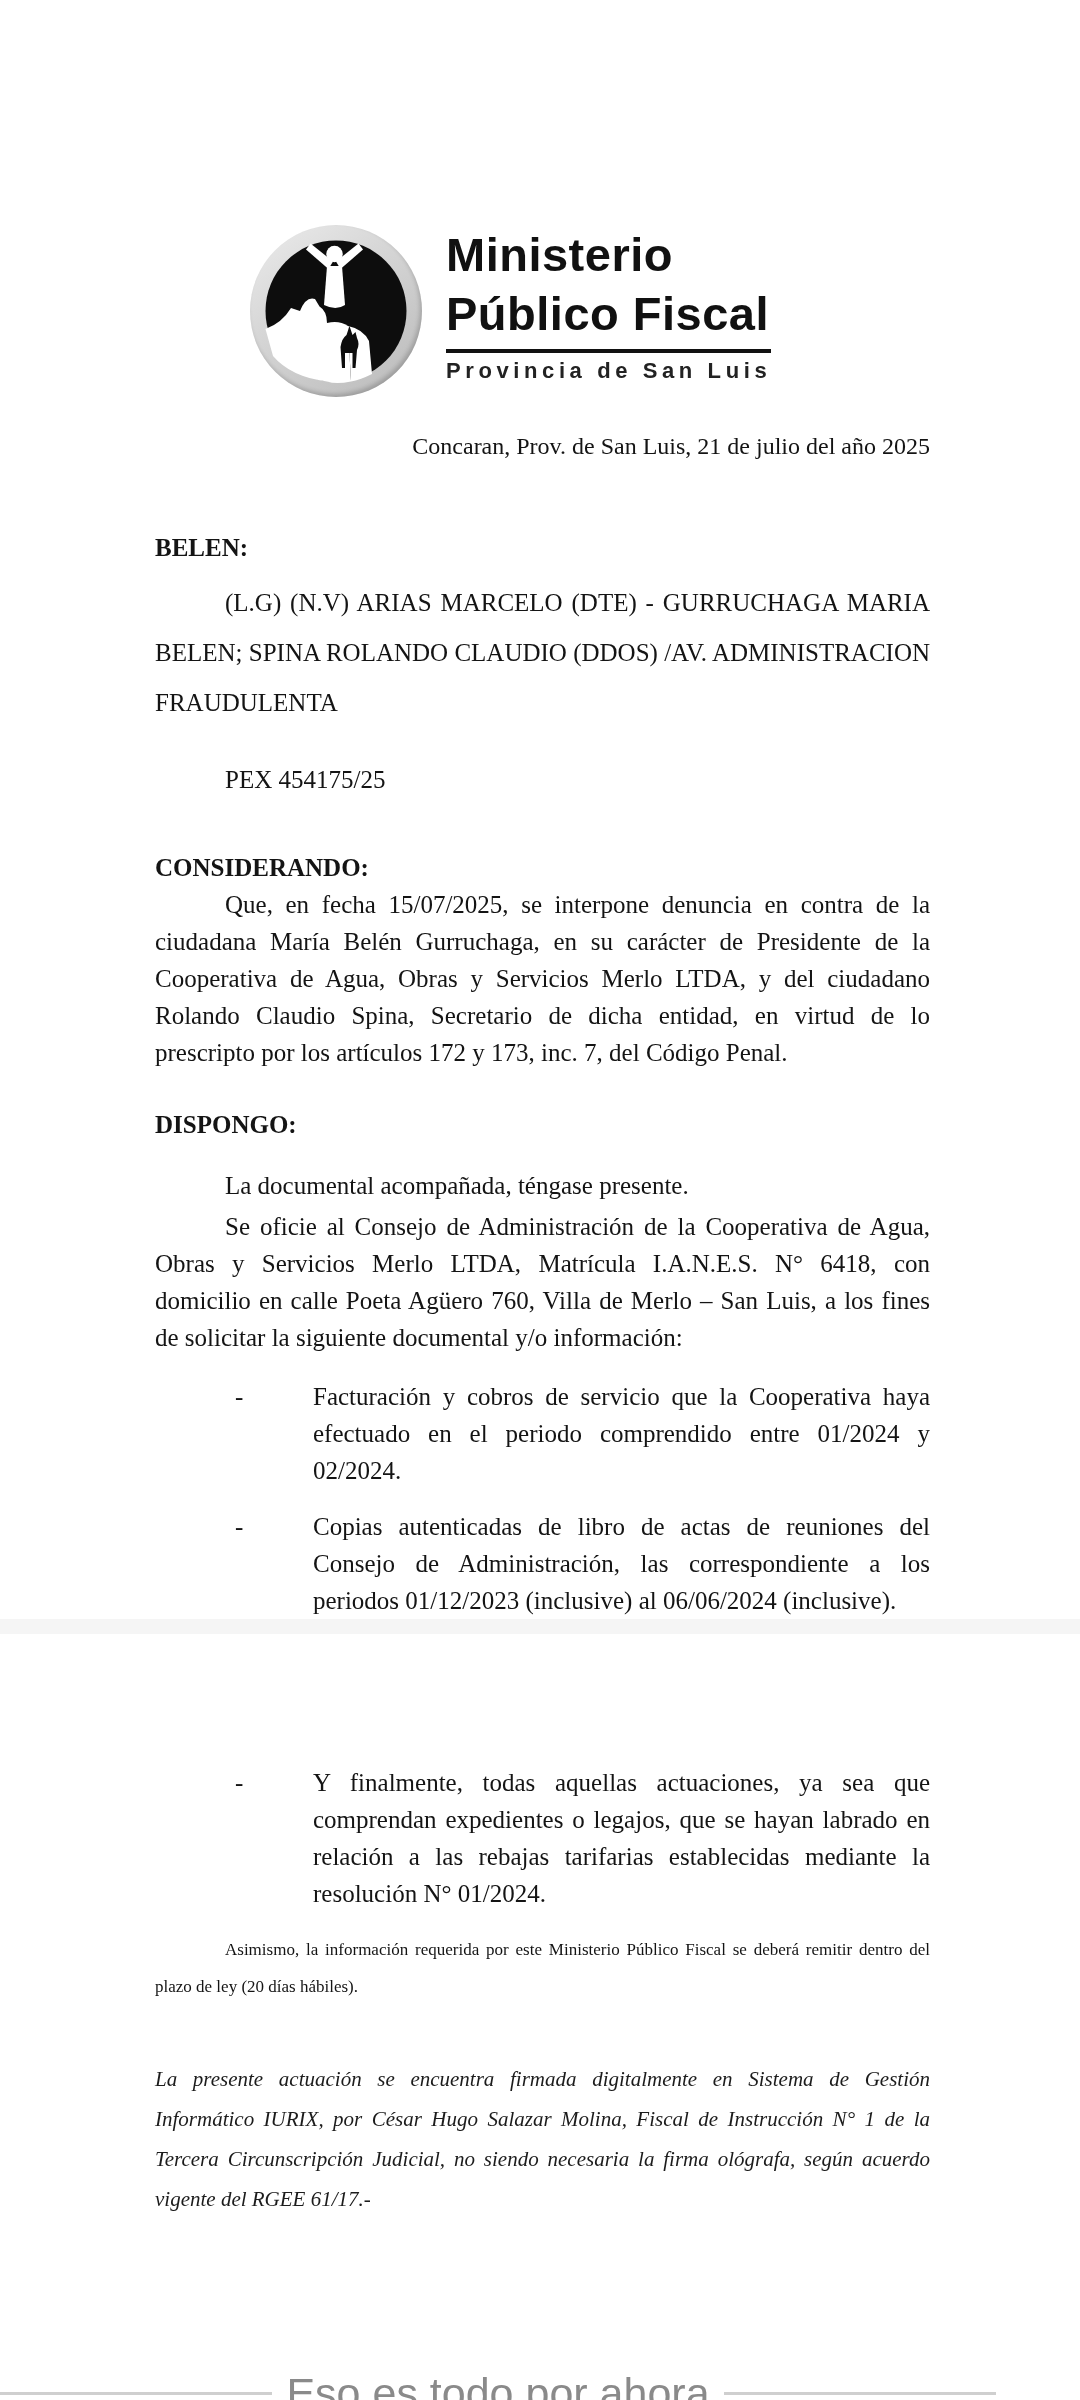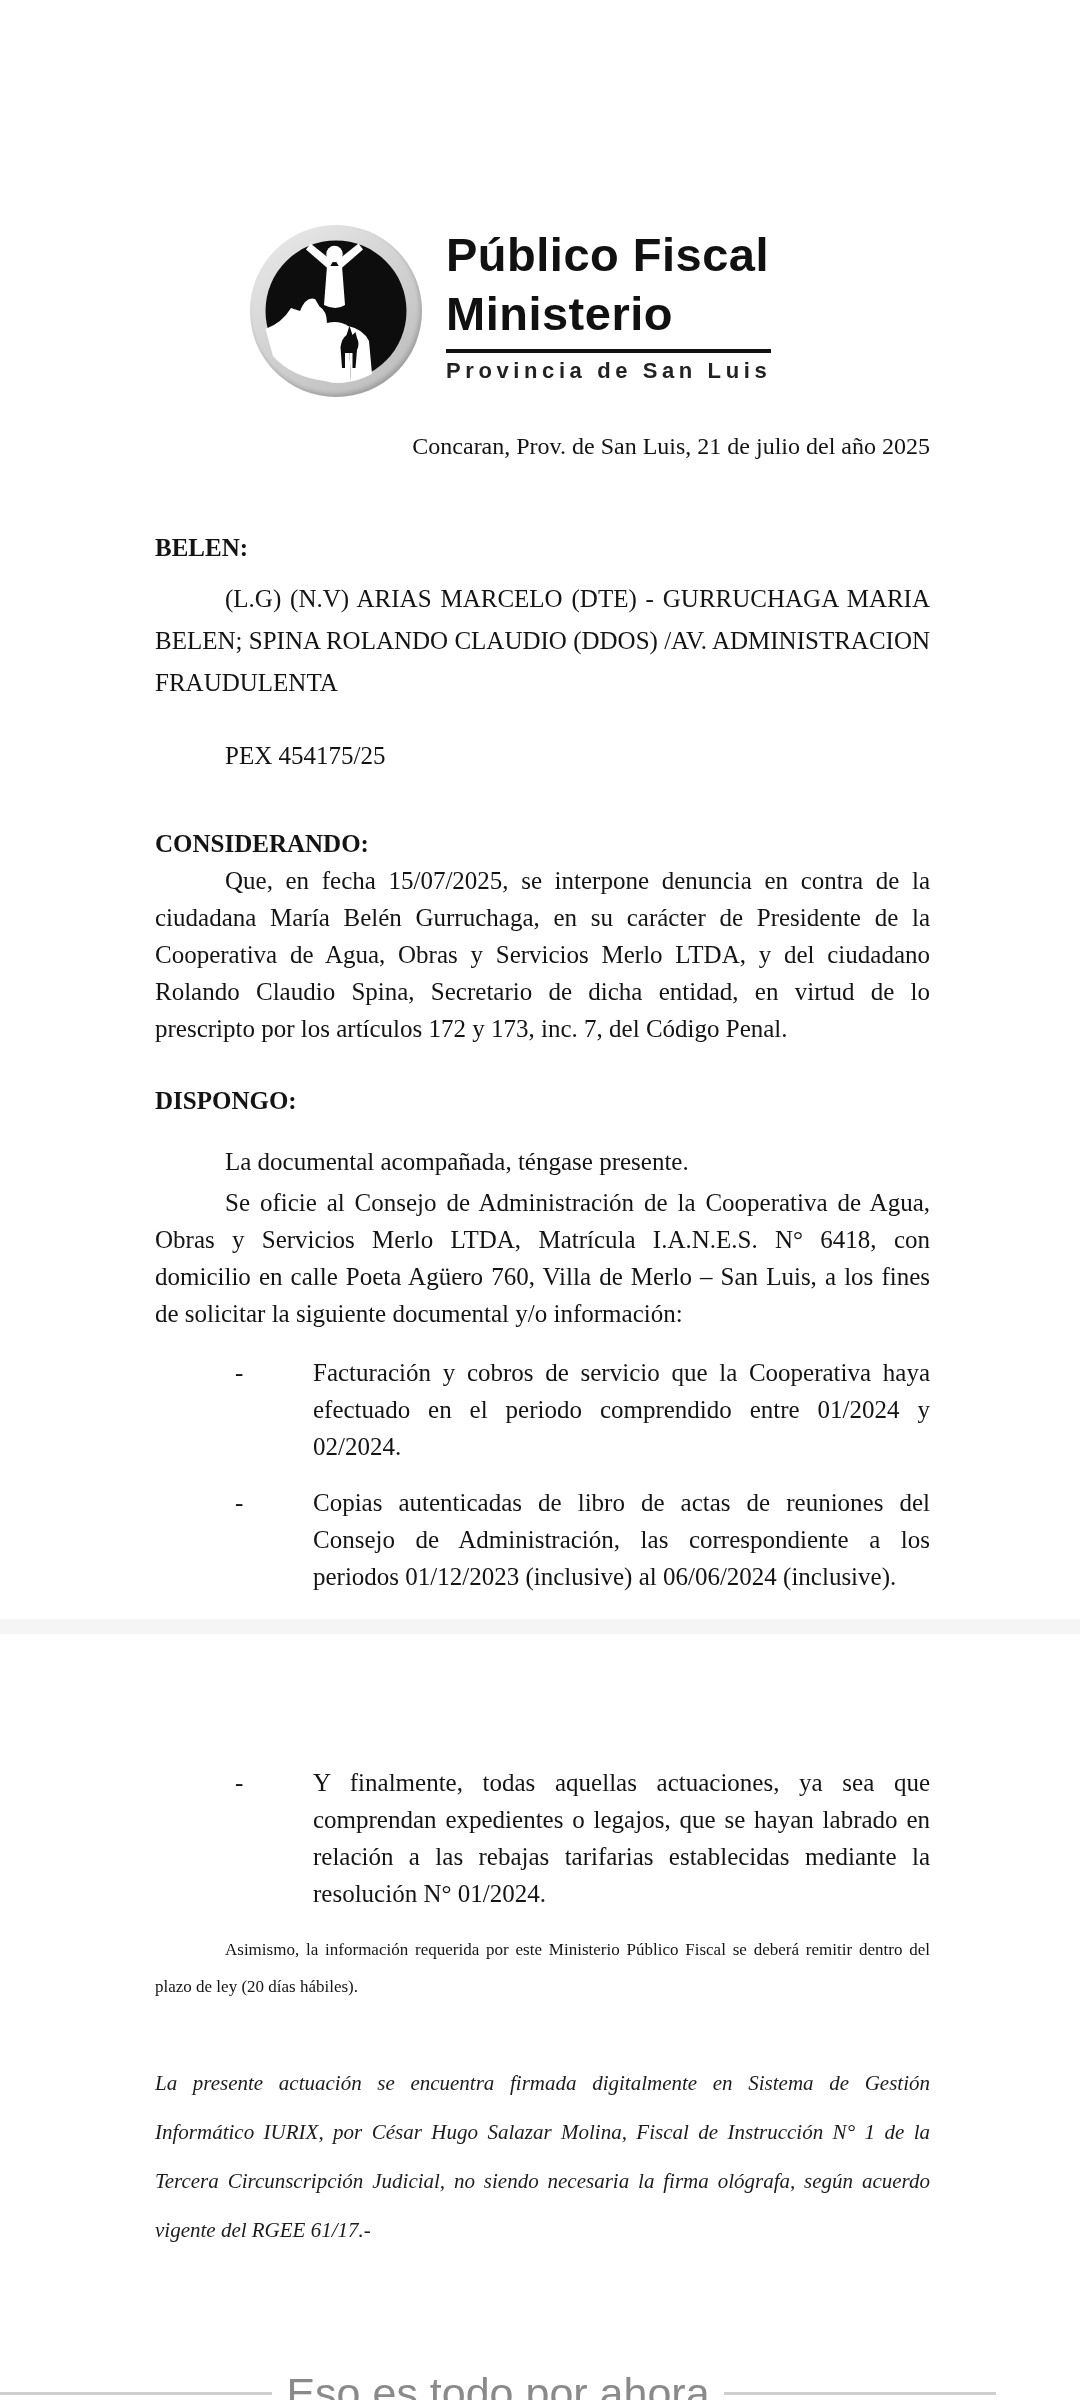--- a/index.html
+++ b/index.html
@@ -28,37 +28,37 @@
   .logo-title { font-size:47px; line-height:59px; font-weight:bold; color:#111;
                 letter-spacing:0.5px; white-space:nowrap; }
   .logo-rule { height:4px; background:#111; margin-top:6px; }
   .logo-sub { margin-top:5px; font-size:22px; font-weight:bold; color:#222;
               letter-spacing:4.6px; white-space:nowrap; }
 
   
   .dateline { margin-top:36px; text-align:right; font-size:24px; }
   .heading { font-weight:bold; font-size:25px; }
   #autos-heading { margin-top:74px; }
-  .autos-caption { margin-top:16px; font-size:25px; line-height:42px;
+  .autos-caption { margin-top:16px; font-size:25px; line-height:50px;
                    text-align:justify; text-align-last:justify; text-indent:70px; }
   .pex { margin-top:38px; padding-left:70px; font-size:25px; }
   #considerando-heading { margin-top:60px; }
   .body-par { margin-top:4px; font-size:25px; line-height:37px;
               text-align:justify; text-indent:70px; }
   #dispongo-heading { margin-top:40px; }
   .simple-par { margin-top:28px; padding-left:70px; font-size:25px; line-height:37px; }
   .bullets { margin-top:22px; }
   .bullet { display:flex; padding-left:80px; margin-bottom:19px; }
   .bullet-dash { width:38px; flex:0 0 38px; font-size:25px; line-height:37px; }
   .bullet-text { flex:1; font-size:25px; line-height:37px; text-align:justify;margin-left:40px; }
   #page2 .bullets { margin-top:130px; }
   .closing-par { font-size:17px; line-height:37px;
                  text-align:justify; text-indent:70px; }
   .signature-note { margin-top:54px; font-style:italic; font-size:21px;
-                    line-height:49px; text-align:justify; color:#1c1c1c; }
+                    line-height:40px; text-align:justify; color:#1c1c1c; }
 
   
   .bottom-caption { position:absolute; top:2364px; left:0; width:996px; height:36px;
                     overflow:hidden; background:#ffffff; }
   .caption-inner { display:flex; align-items:center; height:58px; }
   .caption-line { flex:1; height:0; border-top:3px solid #cfcfcf; }
   .caption-text { font-family:"Liberation Sans", sans-serif; font-size:43px;
                   color:#8a8a8a; padding:0 14px; white-space:nowrap; }
 </style>
 </head>
@@ -79,22 +79,22 @@
 
           <circle cx="49" cy="12" r="5.5" fill="#ffffff"></circle>
           <path d="M44,20 L54,20 L56,46 Q50,50 42,46 Z" fill="#ffffff"></path>
           <path d="M45,22 L30,9 L33,5 L48,17 Z" fill="#ffffff"></path>
           <path d="M53,22 L68,9 L65,5 L50,17 Z" fill="#ffffff"></path>
 
           <path d="M57,66 L59,60 L61,66 L63,64 L64,68 Q66,72 64,76 L63,88 L61,88 L61,78 L56,78 L56,88 L54,88 L53,74 Q54,68 57,66 Z" fill="#0d0d0d"></path>
         </svg>
       </div>
       <div class="logo-text">
+        <div class="logo-title">Ministerio</div>
         <div class="logo-title">Público Fiscal</div>
-        <div class="logo-title">Ministerio</div>
         <div class="logo-rule"></div>
         <div class="logo-sub">Provincia de San Luis</div>
       </div>
     </div>
 
     <p class="dateline">Concaran, Prov. de San Luis, 21 de julio del año 2025</p>
 
     <p class="heading" id="autos-heading">BELEN:</p>
     <p class="autos-caption">(L.G) (N.V) ARIAS MARCELO (DTE) - GURRUCHAGA MARIA BELEN; SPINA ROLANDO CLAUDIO (DDOS) /AV. ADMINISTRACION FRAUDULENTA</p>
     <p class="pex">PEX 454175/25</p>

